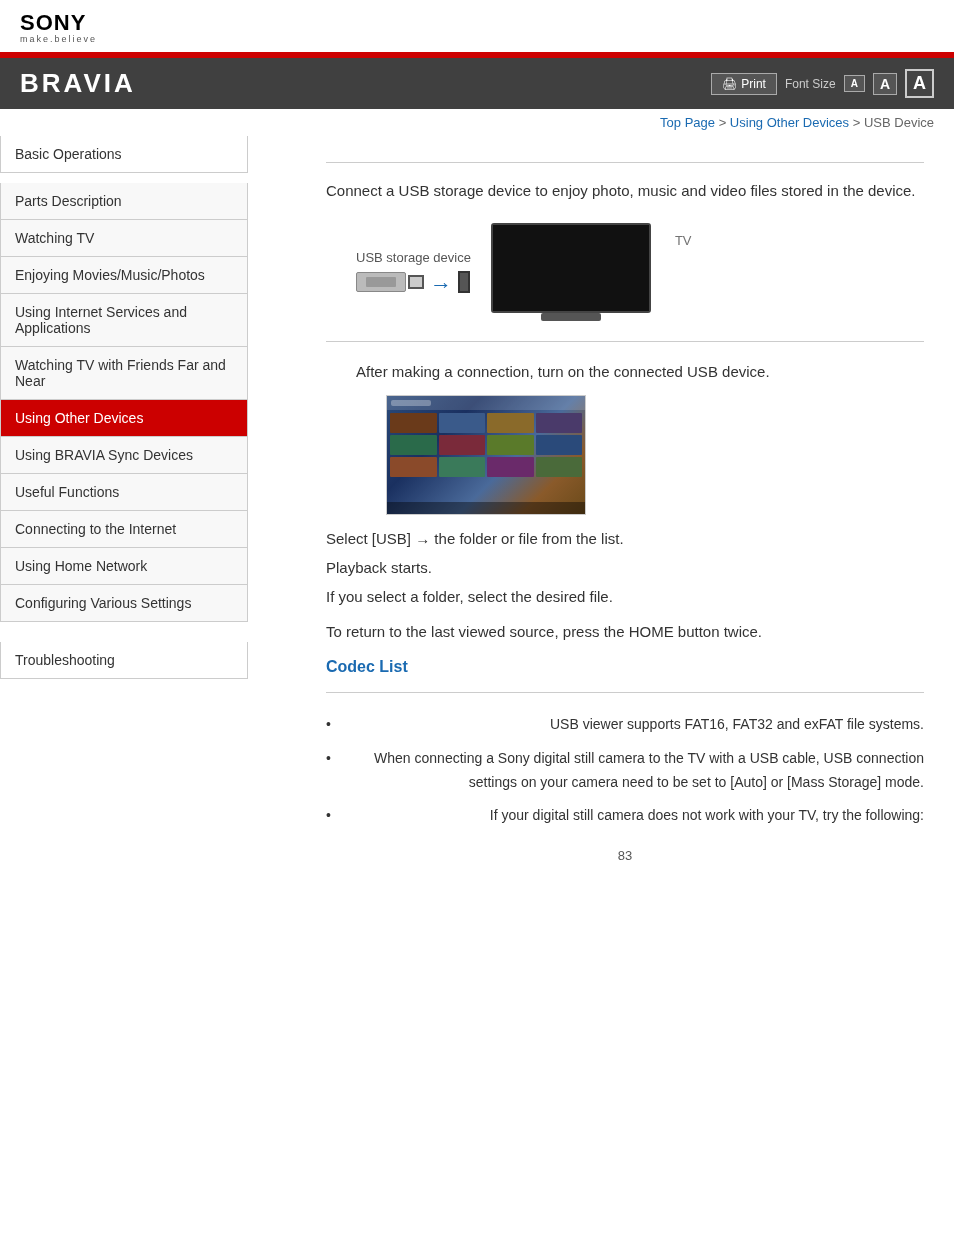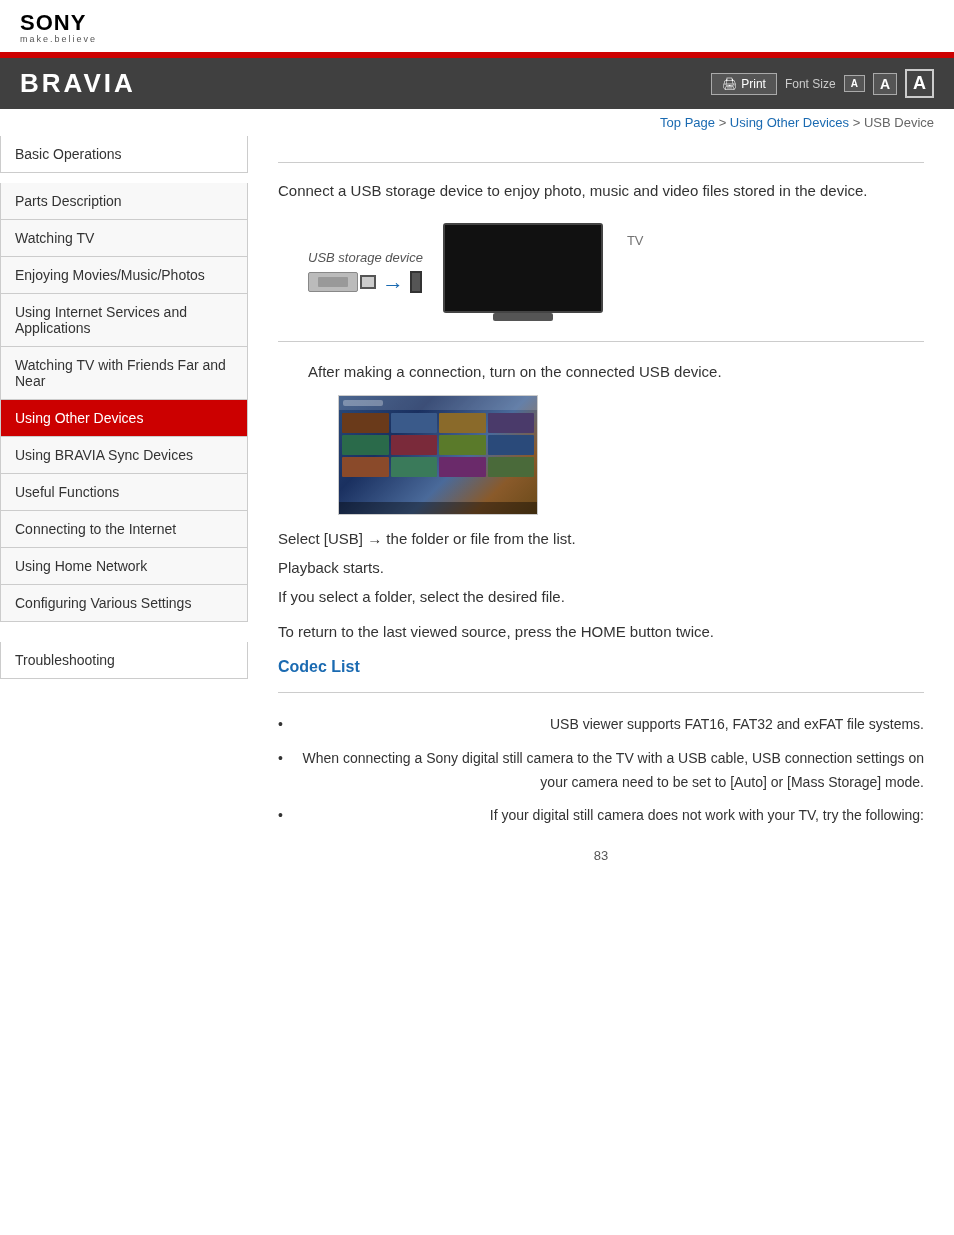--- a/index.html
+++ b/index.html
@@ -52,21 +52,21 @@
     .breadcrumb {
       text-align: right;
       padding: 6px 20px;
       font-size: 13px;
       color: #1a6ab1;
     }
     .breadcrumb a { color: #1a6ab1; text-decoration: none; cursor: pointer; }
     .breadcrumb span { color: #666; }
 
     
-    .main-layout { display: flex; }
+    .main-layout { display: flex; gap: 48px; }
 
     
     .sidebar { width: 248px; min-width: 248px; padding: 0; border-right: none; }
     .sidebar-item {
       padding: 10px 14px;
       font-size: 14px;
       color: #333;
       border: 1px solid #ccc;
       border-top: none;
       cursor: pointer;
@@ -99,21 +99,20 @@
       gap: 20px;
       margin: 20px 0 20px 30px;
       font-size: 13px;
       color: #555;
     }
     .usb-label { margin-bottom: 4px; }
     .usb-device-img {
       display: flex;
       flex-direction: column;
       align-items: flex-start;
-      font-style: italic;
     }
     .usb-stick {
       display: flex;
       align-items: center;
       gap: 2px;
     }
     .tv-box {
       width: 160px;
       height: 90px;
       background: #222;

